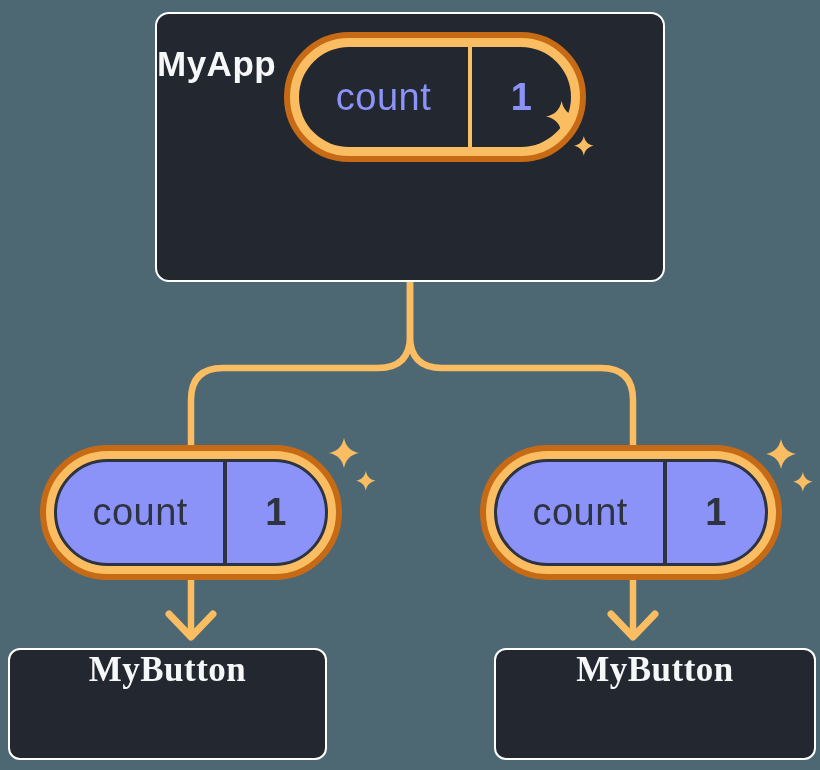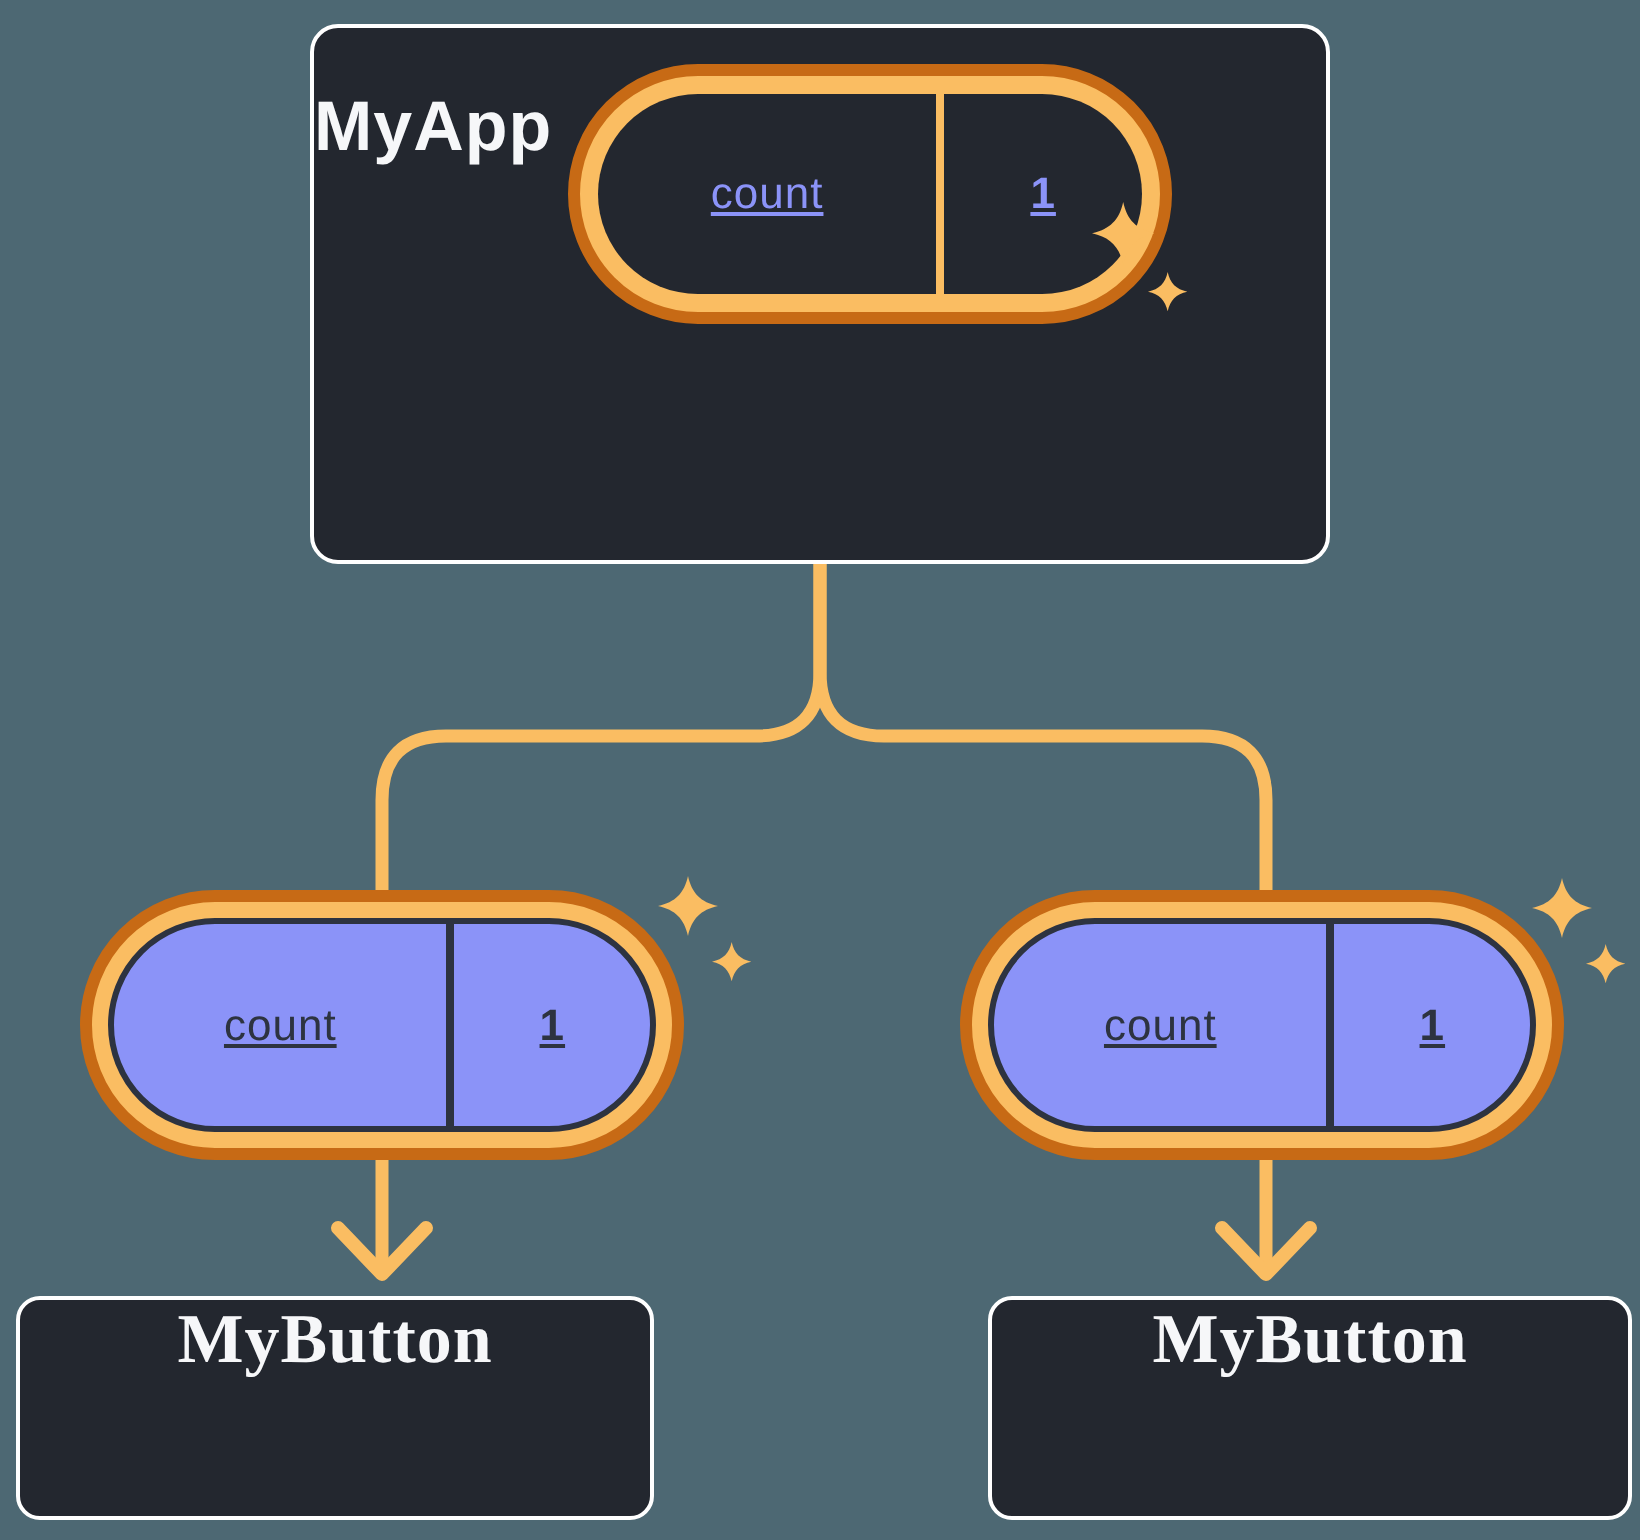--- a/index.html
+++ b/index.html
@@ -72,23 +72,22 @@
     height: 100%;
     border-radius: 999px;
     display: flex;
     align-items: stretch;
     overflow: hidden;
   }
   .pill-label, .pill-value {
     display: flex;
     align-items: center;
     justify-content: center;
-    font-size: 22px;
+    font-size: 38px;
     letter-spacing: 0.5px;
-    text-decoration: underline;
   }
   .pill-label { flex: 63 0 0; }
   .pill-value { flex: 37 0 0; font-weight: 700; }
   
   .pill.state {
     width: 302px; height: 130px;
     margin-top: 18px;
     margin-left: 8px;
   }
   .pill.state .pill-core { background: var(--node-fill); }

